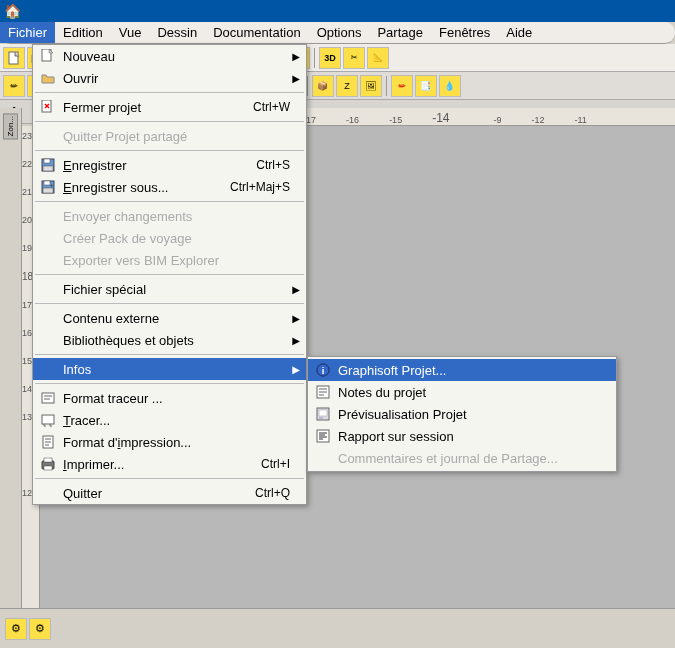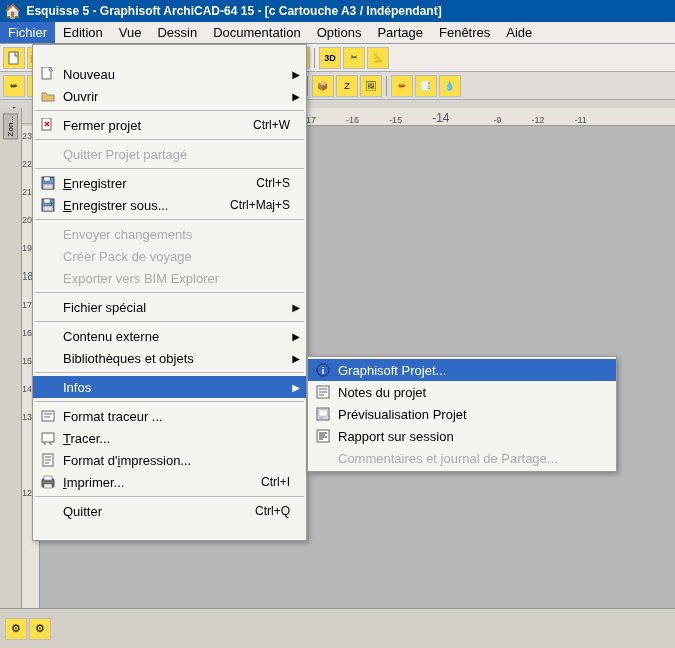--- a/index.html
+++ b/index.html
@@ -25,20 +25,21 @@
       font-weight: bold;
     }
 
     
     .menu-bar {
       background: #f0ede8;
       height: 22px;
       display: flex;
       align-items: center;
       border-bottom: 1px solid #999;
+      border-radius: 10px;
     }
     .menu-bar-item {
       padding: 2px 8px;
       height: 100%;
       display: flex;
       align-items: center;
       cursor: pointer;
       font-size: 13px;
       white-space: nowrap;
     }
@@ -75,21 +76,21 @@
     
     .dropdown-menu {
       position: absolute;
       top: 44px;
       left: 32px;
       width: 275px;
       background: #f5f5f0;
       border: 1px solid #999;
       box-shadow: 2px 2px 5px rgba(0,0,0,0.3);
       z-index: 100;
-      padding: 18px 0;
+      padding: 0 0;
     }
 
     .menu-item {
       display: flex;
       align-items: center;
       padding: 3px 16px 3px 30px;
       cursor: pointer;
       white-space: nowrap;
       font-size: 13px;
       position: relative;
@@ -227,21 +228,20 @@
     }
 
     
     .underline { text-decoration: underline; }
   </style>
 </head>
 <body>
 
 <div class="title-bar">
   <span style="margin-right:5px; font-size:14px;">🏠</span>
-  <span>Esquisse 5 - Graphisoft ArchiCAD-64 15 - [c Cartouche A3 / Indépendant]</span>
 </div>
 
 <div class="menu-bar">
   <div class="menu-bar-item active">
     <span>Fichier</span>
   </div>
   <div class="menu-bar-item">
     <span>Edition</span>
   </div>
   <div class="menu-bar-item">

